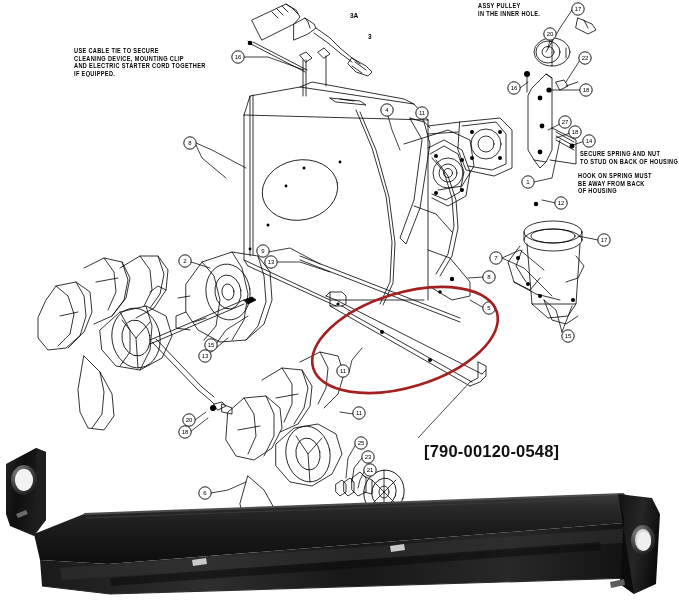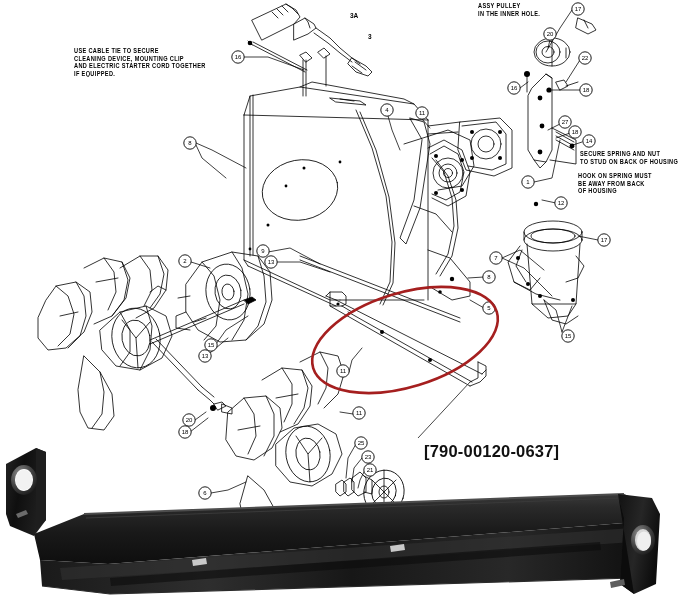--- a/index.html
+++ b/index.html
@@ -494,21 +494,21 @@
 TO STUD ON BACK OF HOUSING</div>
 
   <div class="note" id="note-hook">HOOK ON SPRING MUST
 BE AWAY FROM BACK
 OF HOUSING</div>
 
   <div class="callout-label" id="label-3a">3A</div>
 
   <div class="callout-label" id="label-3">3</div>
 
-  <div id="partnum">[790-00120-0637]</div>
+  <div id="partnum">[790-00120-0548]</div>
 
   <svg id="photo" viewBox="0 0 679 192" xmlns="http://www.w3.org/2000/svg">
     <defs>
       <linearGradient id="barTop" x1="0" y1="0" x2="0" y2="1">
         <stop offset="0%" stop-color="#3a3a3a"></stop>
         <stop offset="18%" stop-color="#2a2a2a"></stop>
         <stop offset="55%" stop-color="#191919"></stop>
         <stop offset="100%" stop-color="#0e0e0e"></stop>
       </linearGradient>
       <linearGradient id="barFace" x1="0" y1="0" x2="1" y2="0">

